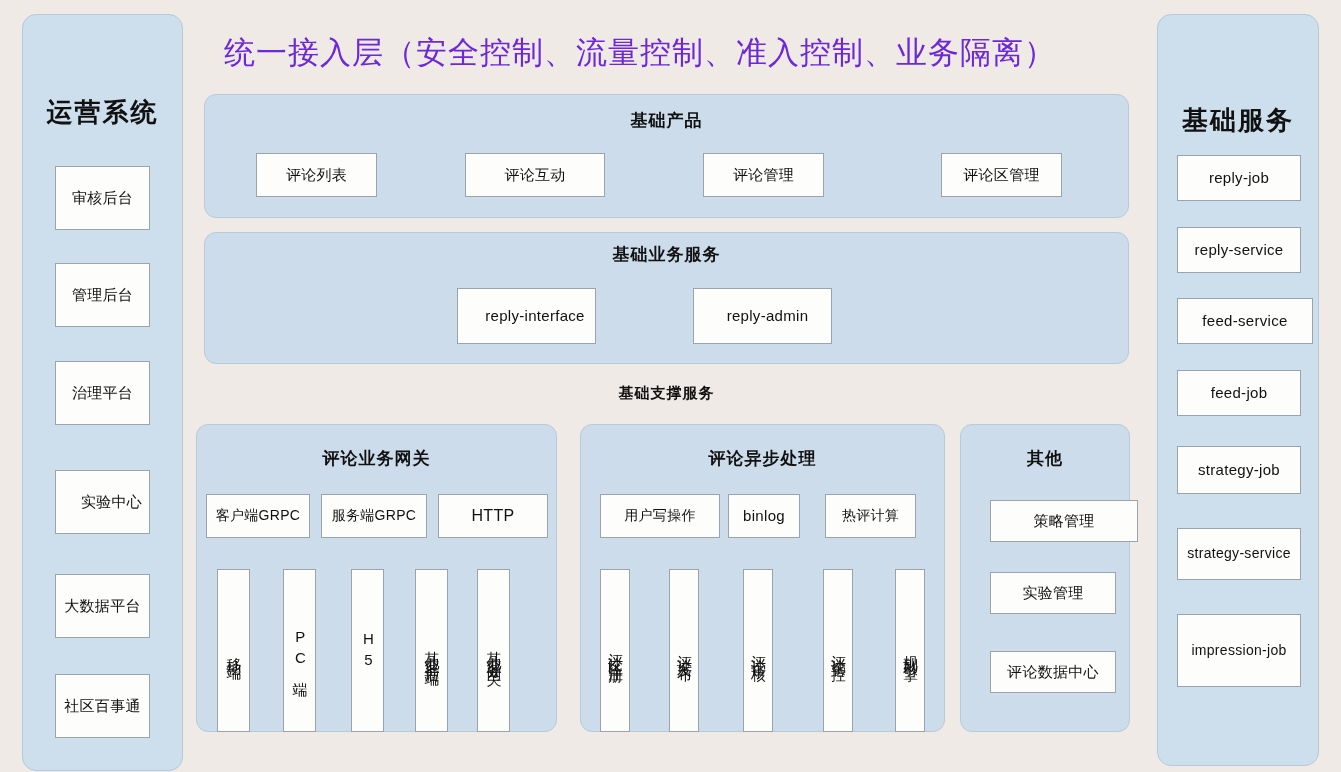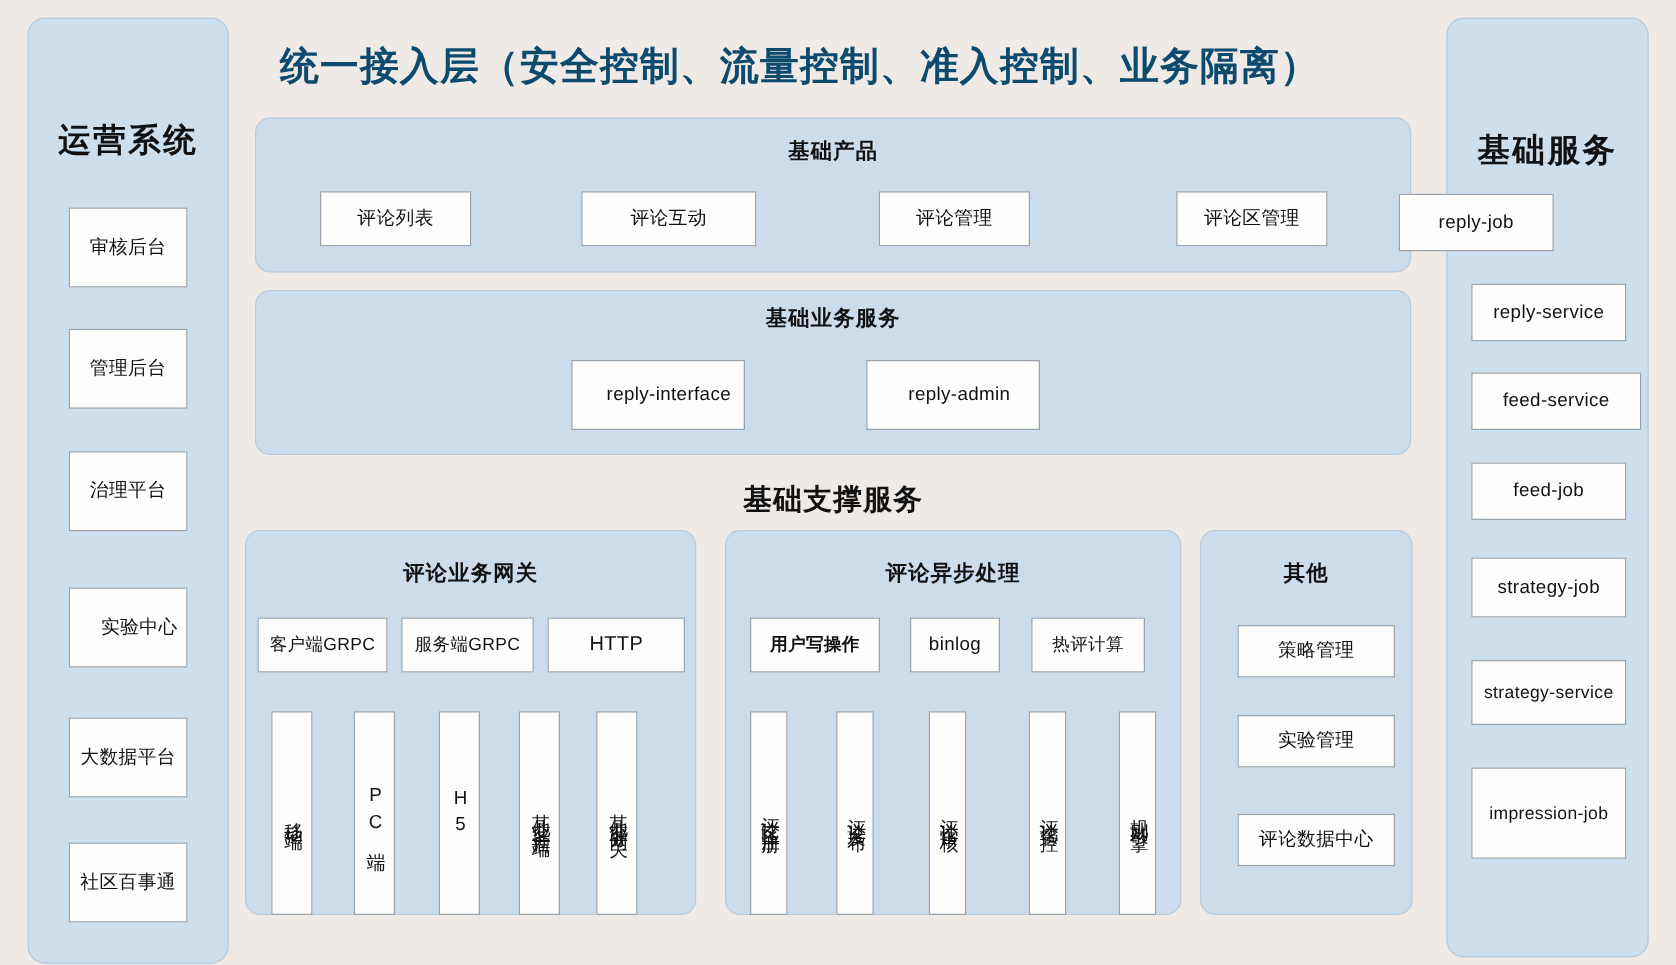--- a/index.html
+++ b/index.html
@@ -70,30 +70,30 @@
     left: 0;
     text-align: center;
     font-size: 26px;
     font-weight: 700;
     letter-spacing: 2px;
     color: #111;
   }
   .big-title {
     position: absolute;
     font-size: 31px;
-    font-weight: 700;
+    font-weight: 400;
     letter-spacing: 1px;
-    color: #0c4a6e;
+    color: #6d28d9;
     white-space: nowrap;
   }
   .section-label {
     position: absolute;
     width: 100%;
     text-align: center;
-    font-size: 23px;
+    font-size: 15px;
     font-weight: 700;
     letter-spacing: 1px;
     color: #111;
   }
 </style>
 </head>
 <body>
 
 <div id="canvas">
 
@@ -134,41 +134,41 @@
 
   <div class="wbox vert" style="left:217px; top:569px; width:33px; height:163px;">移动端</div>
   <div class="wbox vert" style="left:283px; top:569px; width:33px; height:163px;">PC端</div>
   <div class="wbox vert" style="left:351px; top:569px; width:33px; height:163px;">H5</div>
   <div class="wbox vert" style="left:415px; top:569px; width:33px; height:163px;">其他业务后端</div>
   <div class="wbox vert" style="left:477px; top:569px; width:33px; height:163px;">其他业务网关</div>
 
   <div class="panel sub" style="left:580px; top:424px; width:365px; height:308px;">
     <div class="panel-title" style="top:22px;">评论异步处理</div>
   </div>
-  <div class="wbox" style="left:600px; top:494px; width:104px; height:44px; font-size:14px;font-weight:bold;">用户写操作</div>
+  <div class="wbox" style="left:600px; top:494px; width:120px; height:44px; font-size:14px;">用户写操作</div>
   <div class="wbox" style="left:728px; top:494px; width:72px; height:44px; font-size:15px;">binlog</div>
   <div class="wbox" style="left:825px; top:494px; width:91px; height:44px; font-size:14px;">热评计算</div>
 
   <div class="wbox vert" style="left:600px; top:569px; width:30px; height:163px;">评论区注册</div>
   <div class="wbox vert" style="left:669px; top:569px; width:30px; height:163px;">评论发布</div>
   <div class="wbox vert" style="left:743px; top:569px; width:30px; height:163px;">评论审核</div>
   <div class="wbox vert" style="left:823px; top:569px; width:30px; height:163px;">评论管控</div>
   <div class="wbox vert" style="left:895px; top:569px; width:30px; height:163px;">规则引擎</div>
 
   <div class="panel sub" style="left:960px; top:424px; width:170px; height:308px;">
     <div class="panel-title" style="top:22px;">其他</div>
   </div>
-  <div class="wbox" style="left:990px; top:500px; width:126px; height:42px;">策略管理</div>
+  <div class="wbox" style="left:990px; top:500px; width:148px; height:42px;">策略管理</div>
   <div class="wbox" style="left:990px; top:572px; width:126px; height:42px;">实验管理</div>
   <div class="wbox" style="left:990px; top:651px; width:126px; height:42px;">评论数据中心</div>
 
   <div class="panel" style="left:1157px; top:14px; width:162px; height:752px;">
     <div class="side-title" style="top:88px;">基础服务</div>
   </div>
-  <div class="wbox" style="left:1119px; top:155px; width:124px; height:46px; font-size:15px;">reply-job</div>
+  <div class="wbox" style="left:1177px; top:155px; width:124px; height:46px; font-size:15px;">reply-job</div>
   <div class="wbox" style="left:1177px; top:227px; width:124px; height:46px; font-size:15px;">reply-service</div>
   <div class="wbox" style="left:1177px; top:298px; width:136px; height:46px; font-size:15px;">feed-service</div>
   <div class="wbox" style="left:1177px; top:370px; width:124px; height:46px; font-size:15px;">feed-job</div>
   <div class="wbox" style="left:1177px; top:446px; width:124px; height:48px; font-size:15px;">strategy-job</div>
   <div class="wbox" style="left:1177px; top:528px; width:124px; height:52px; font-size:14px;">strategy-service</div>
   <div class="wbox" style="left:1177px; top:614px; width:124px; height:73px; font-size:14px;">impression-job</div>
 
 </div>
 
 </body></html>

